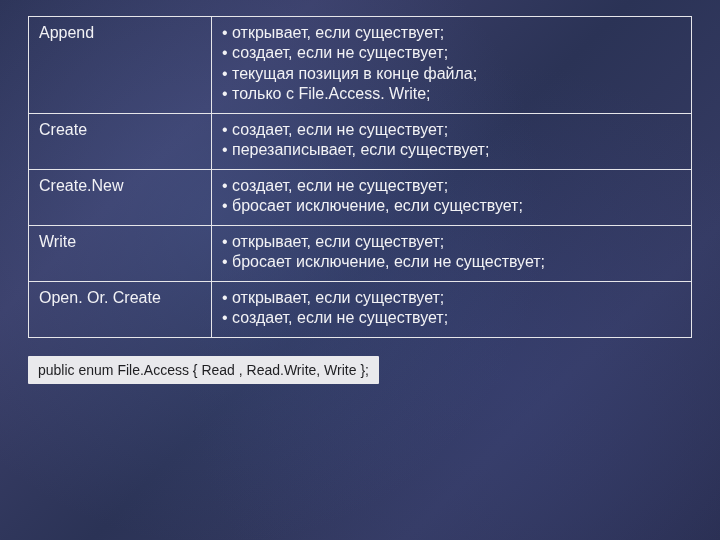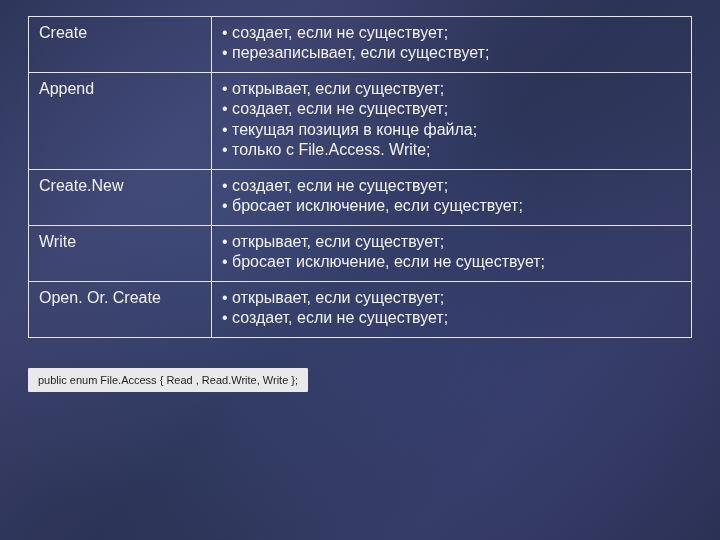--- a/index.html
+++ b/index.html
@@ -47,53 +47,53 @@
     width: 162px;
     font-size: 16px;
   }
   .bullets {
     display: block;
   }
   .bullets span {
     display: block;
   }
   .footer-code {
-    margin-top: 30px;
+    margin-top: 18px;
     background: #e9e9ec;
     color: #1f1f22;
-    font-size: 11px;
+    font-size: 14px;
     padding: 6px 10px;
     width: fit-content;
     border-radius: 1px;
   }
 </style>
 </head>
 <body>
 
 <div class="slide">
 
   <table class="modes">
     <tbody>
       <tr>
-        <td class="k">Create</td>
-        <td>
-          <span class="bullets">
-            <span>• создает, если не существует;</span>
-            <span>• перезаписывает, если существует;</span>
-          </span>
-        </td>
-      </tr>
-      <tr>
         <td class="k">Append</td>
         <td>
           <span class="bullets">
             <span>• открывает, если существует;</span>
             <span>• создает, если не существует;</span>
             <span>• текущая позиция в конце файла;</span>
             <span>• только с File.Access. Write;</span>
+          </span>
+        </td>
+      </tr>
+      <tr>
+        <td class="k">Create</td>
+        <td>
+          <span class="bullets">
+            <span>• создает, если не существует;</span>
+            <span>• перезаписывает, если существует;</span>
           </span>
         </td>
       </tr>
       <tr>
         <td class="k">Create.New</td>
         <td>
           <span class="bullets">
             <span>• создает, если не существует;</span>
             <span>• бросает исключение, если существует;</span>
           </span>

